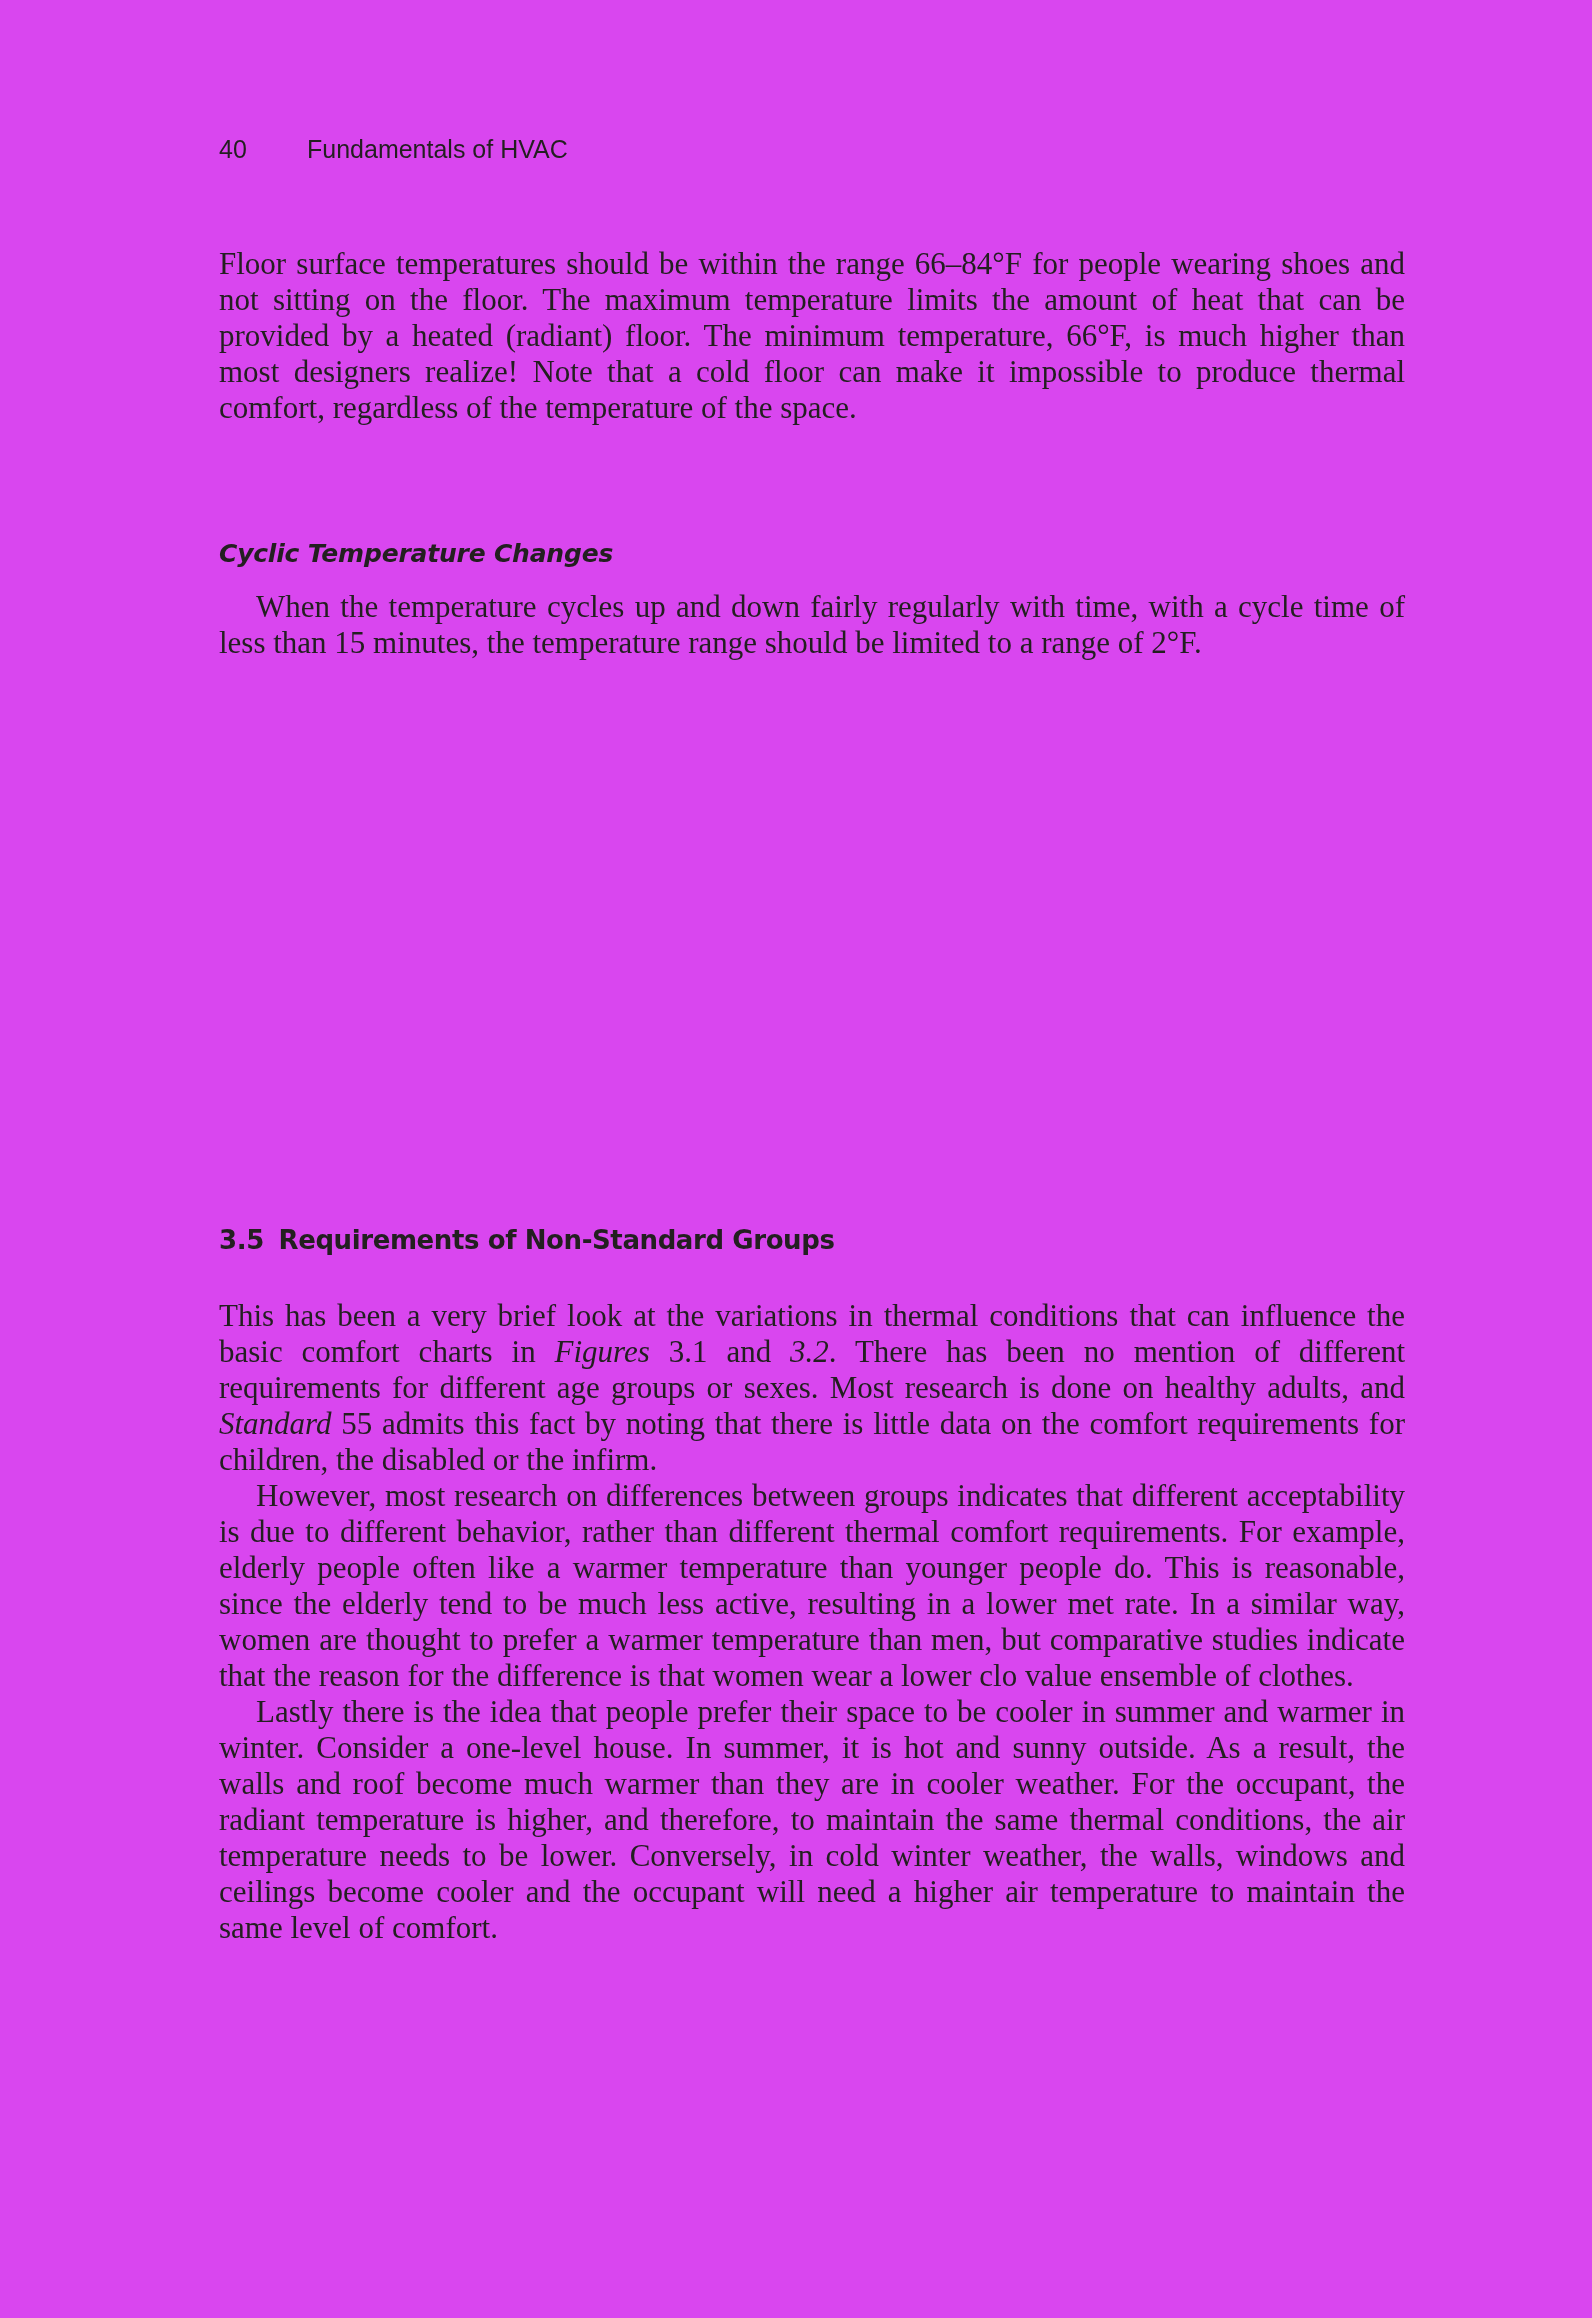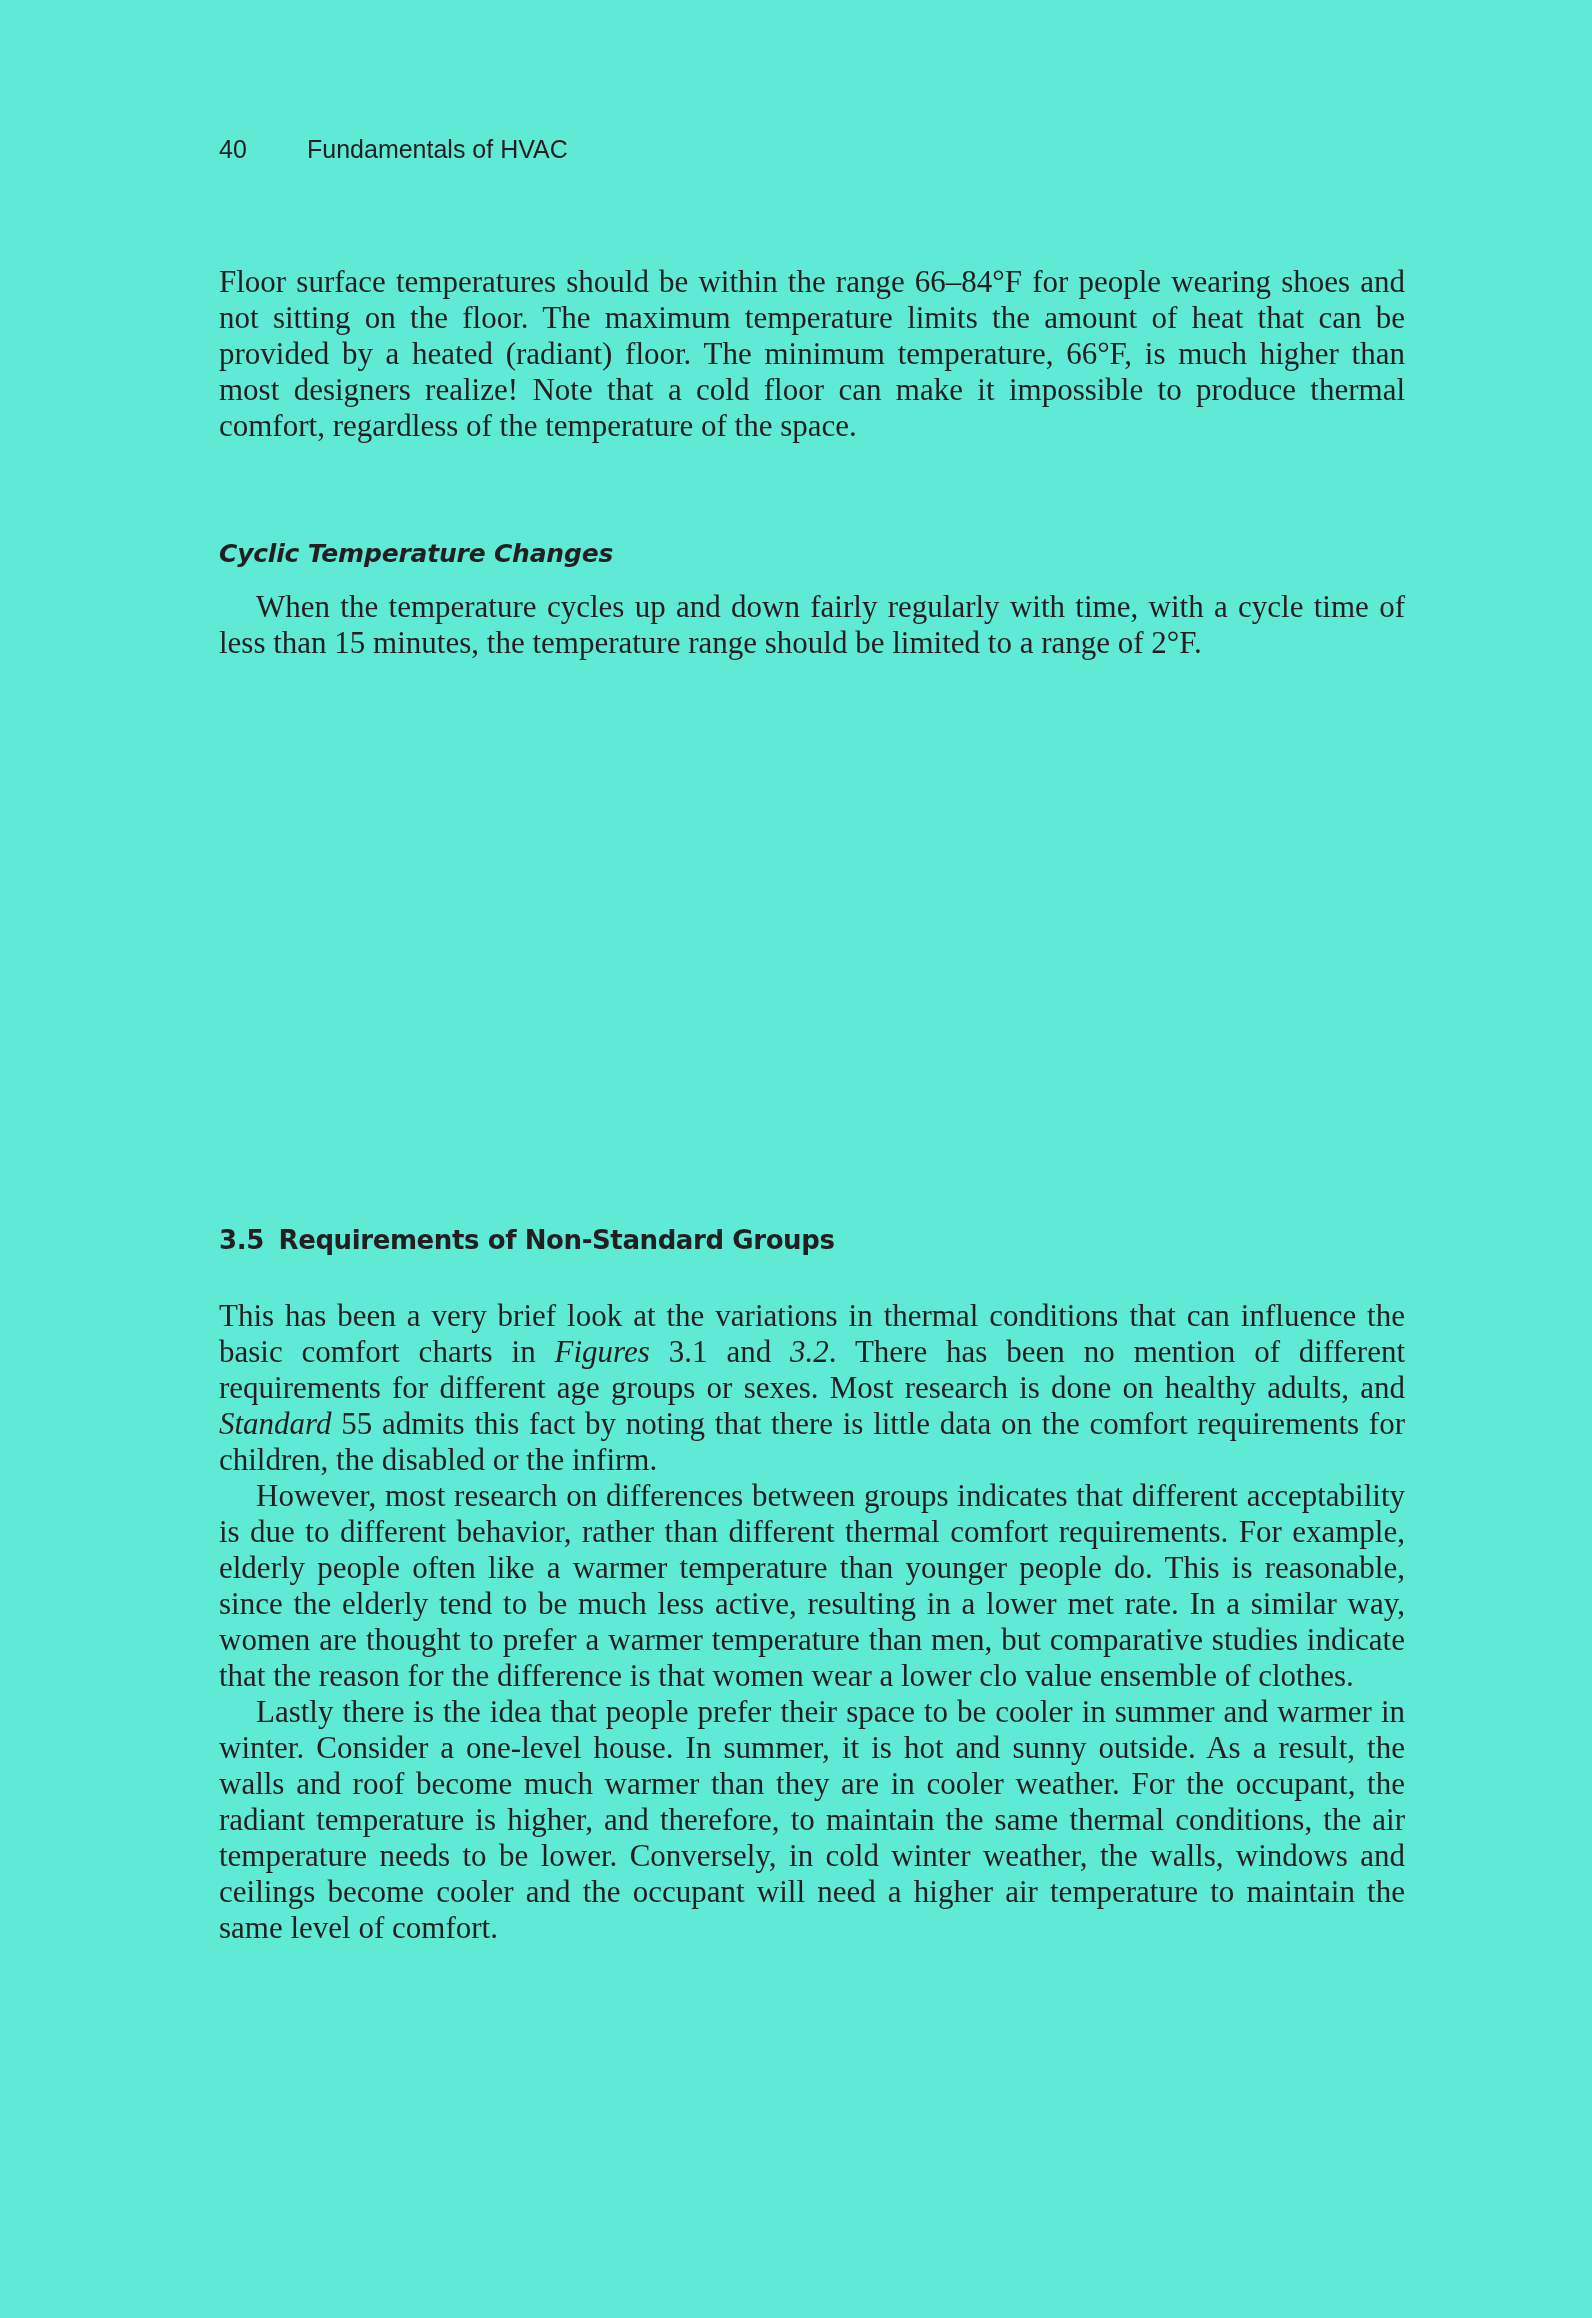--- a/index.html
+++ b/index.html
@@ -1,17 +1,17 @@
 <!DOCTYPE html>
 <html style="font-size:13px"><head>
 <meta charset="utf-8">
 <style>
   html, body { margin: 0; padding: 0; background: #ffffff; }
   body { width: 1593px; height: 2319px; position: relative; overflow: hidden; color: #231f20; }
-  .page { position: absolute; left: 0; top: 0; width: 1593px; height: 2319px; background: #5eead4; }
+  .page { position: absolute; left: 0; top: 0; width: 1593px; height: 2319px; background: #d946ef; }
   .running-header {
     position: absolute; left: 219px; top: 133px; height: 33px;
     font-family: "Liberation Sans", sans-serif; font-size: 25px; line-height: 33px;
     color: #231f20; white-space: nowrap;
   }
   .running-header .page-number { display: inline-block; width: 88px; }
   .block { position: absolute; left: 219px; width: 1186px; }
   .subhead {
     font-family: "DejaVu Sans", sans-serif; font-weight: bold; font-style: italic;
     font-size: 25px; line-height: 33px; margin: 0; color: #231f20; letter-spacing: -0.2px;
@@ -30,21 +30,21 @@
 </style>
 </head>
 <body>
 
 <div class="page">
 
   <div class="running-header">
     <span class="page-number">40</span><span>Fundamentals of HVAC</span>
   </div>
 
-  <div class="block body" style="top:264px;">
+  <div class="block body" style="top:246px;">
     <p>Floor surface temperatures should be within the range 66–84°F for people wearing shoes and not sitting on the floor. The maximum temperature limits the amount of heat that can be provided by a heated (radiant) floor. The mini­mum temperature, 66°F, is much higher than most designers realize! Note that a cold floor can make it impossible to produce thermal comfort, regardless of the temperature of the space.</p>
   </div>
 
   <div class="block" style="top:537px;">
     <h3 class="subhead">Cyclic Temperature Changes</h3>
   </div>
   <div class="block body" style="top:589px;">
     <p class="indent">When the temperature cycles up and down fairly regularly with time, with a cycle time of less than 15 minutes, the temperature range should be limited to a range of 2°F.</p>
   </div>
 

